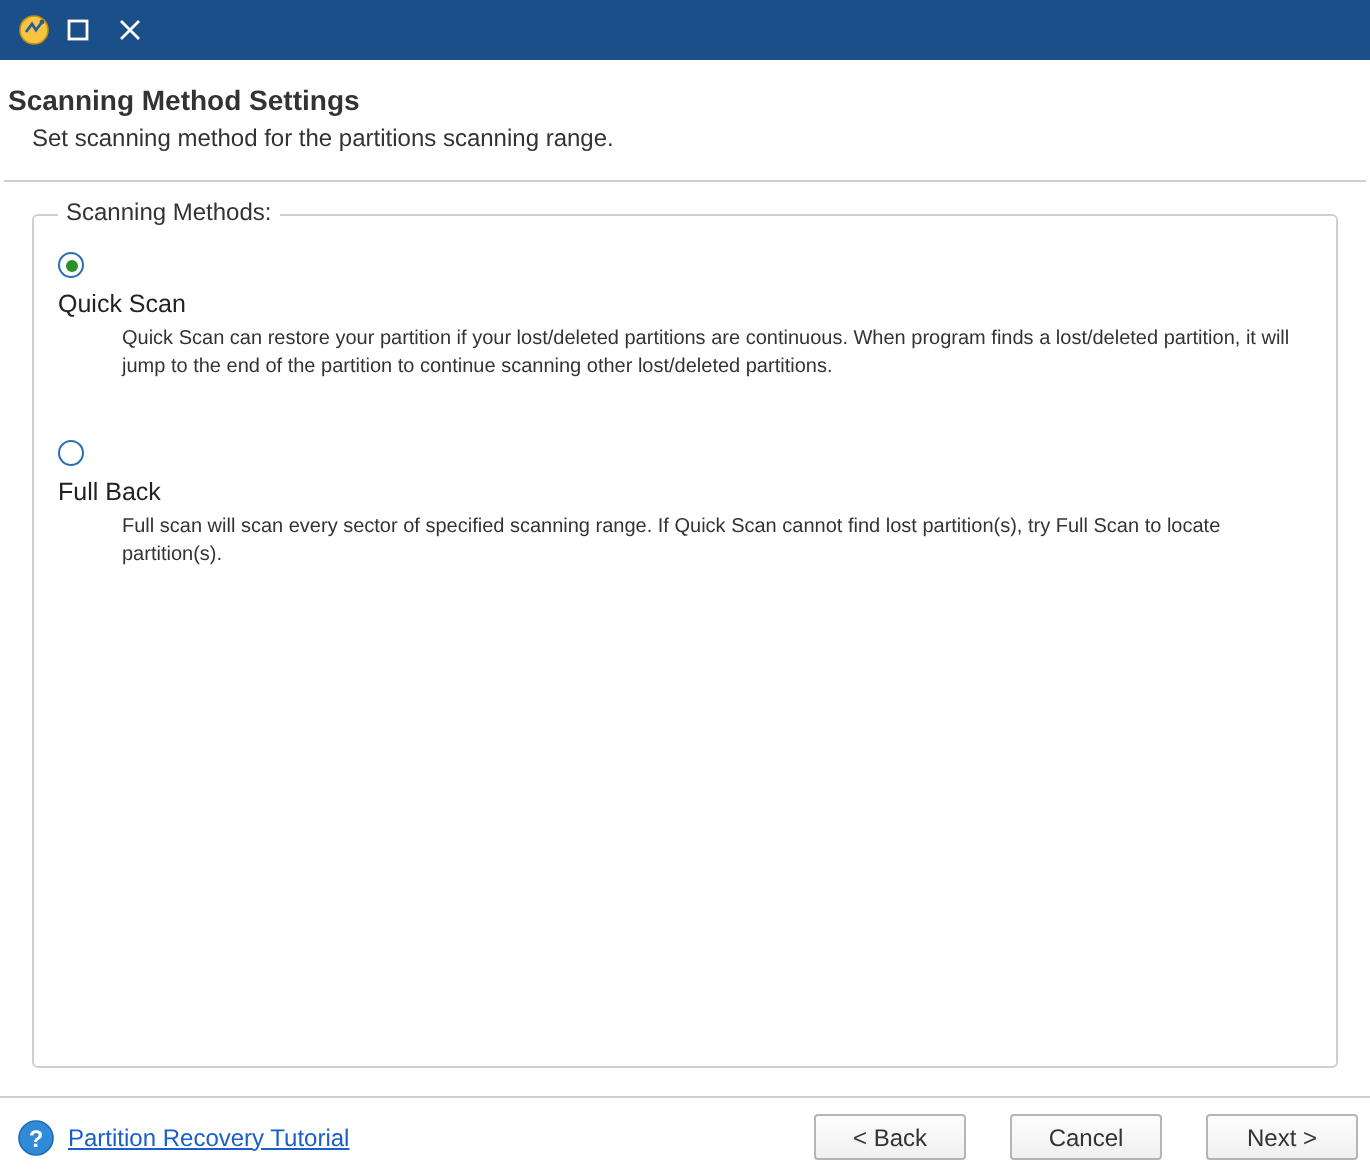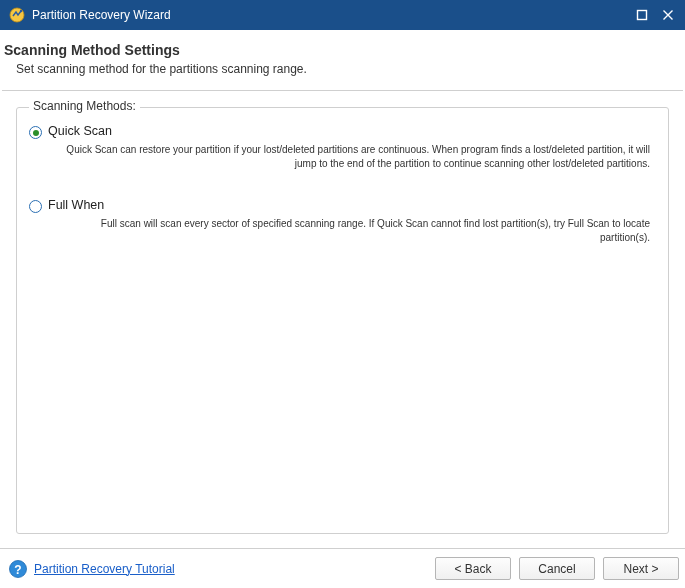--- a/index.html
+++ b/index.html
@@ -58,21 +58,21 @@
   }
   .hr-line {
     border: none;
     border-top: 1px solid #cfcfcf;
     margin: 4px 2px 0 2px;
   }
   
   .content-area {
     flex: 1;
     padding: 16px 16px 0 16px;
-    display:flex;flex-direction:column;text-align:right;
+    display:flex;flex-direction:column;
   }
   .groupbox {
     border: 1px solid #cfcfcf;
     border-radius: 3px;
     position: relative;
     flex:1;
     padding: 14px 18px 10px 10px;
   }
   .groupbox-legend {
     position: absolute;
@@ -80,20 +80,21 @@
     left: 12px;
     background: #fff;
     padding: 0 4px;
     font-size: 12px;
   }
   .option-row {
     display: flex;
     align-items: flex-start;
     gap: 6px;
     padding: 2px 0 0 2px;
+    flex-direction: column;
   }
   .radio {
     width: 13px; height: 13px;
     border: 1px solid #2b6fb3;
     border-radius: 50%;
     background: #fff;
     display:flex;align-items:center;justify-content:center;
     margin-top: 2px;
     flex-shrink:0;
     cursor: pointer;
@@ -128,21 +129,21 @@
   }
   .help-link {
     color:#1a5fc9;
     text-decoration: underline;
     cursor:pointer;
     font-size:12px;
   }
   .footer-buttons {
     margin-left:auto;
     display:flex;
-    gap:8px;
+    gap:22px;
   }
   .btn {
     min-width: 76px;
     height: 23px;
     border: 1px solid #b5b5b5;
     background: linear-gradient(#fdfdfd,#f0f0f0);
     border-radius: 2px;
     font-size: 12px;
     color:#333;
     cursor:pointer;
@@ -154,21 +155,20 @@
 <body>
 
 <div class="titlebar">
   <span class="titlebar-icon">
     <svg viewBox="0 0 18 18">
       <circle cx="9" cy="9" r="7" fill="#f6c642" stroke="#c48f12" stroke-width="0.8"></circle>
       <path d="M5 10 L8 6 L10 9 L13 5" stroke="#2a5aa0" stroke-width="1.4" fill="none"></path>
       <circle cx="13" cy="5" r="1.2" fill="#2a5aa0"></circle>
     </svg>
   </span>
-  <span class="titlebar-text">Partition Recovery Wizard</span>
   <div class="titlebar-controls">
     <div class="win-btn">
       <svg viewBox="0 0 12 12" width="12" height="12">
           <rect x="1.5" y="1.5" width="9" height="9"></rect>
         </svg>
     </div>
     <div class="win-btn">
       <svg viewBox="0 0 12 12" width="12" height="12">
           <path d="M1.5 1.5 L10.5 10.5 M10.5 1.5 L1.5 10.5"></path>
         </svg>
@@ -189,21 +189,21 @@
     <div class="option-row">
       <span class="radio checked"></span>
       <span class="option-label">Quick Scan</span>
     </div>
     <div class="option-desc">Quick Scan can restore your partition if your lost/deleted partitions are continuous. When program finds a lost/deleted partition, it will jump to the end of the partition to continue scanning other lost/deleted partitions.</div>
 
     <div class="spacer-mid"></div>
 
     <div class="option-row">
       <span class="radio"></span>
-      <span class="option-label">Full When</span>
+      <span class="option-label">Full Back</span>
     </div>
     <div class="option-desc">Full scan will scan every sector of specified scanning range. If Quick Scan cannot find lost partition(s), try Full Scan to locate partition(s).</div>
   </div>
 </div>
 
 <div style="height:14px"></div>
 
 <div class="footer">
   <span class="help-icon">
     <svg viewBox="0 0 20 20">

